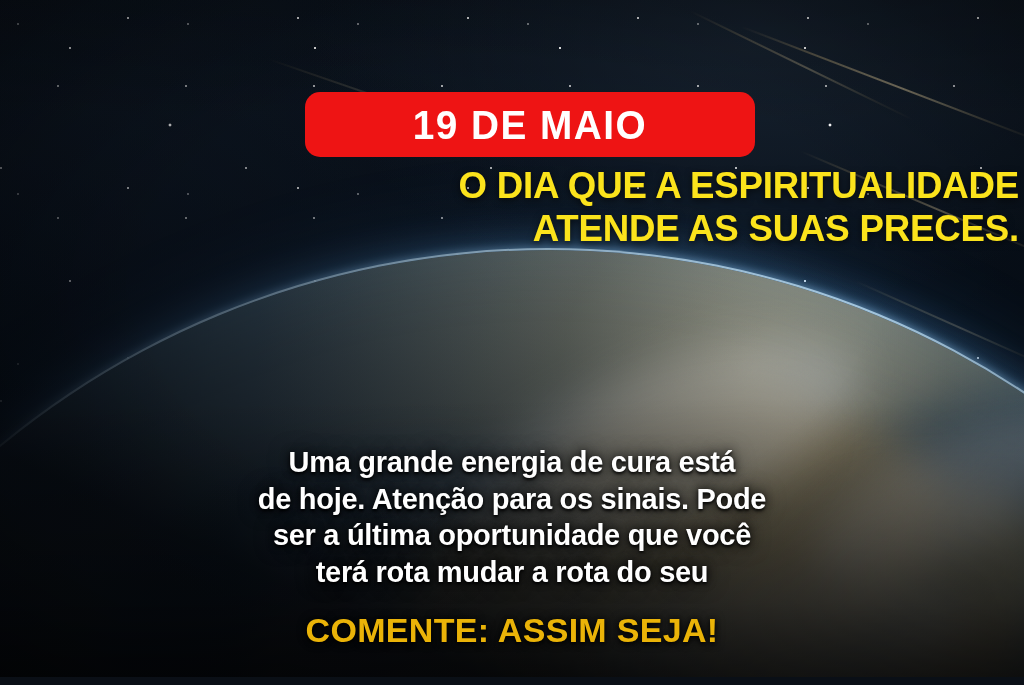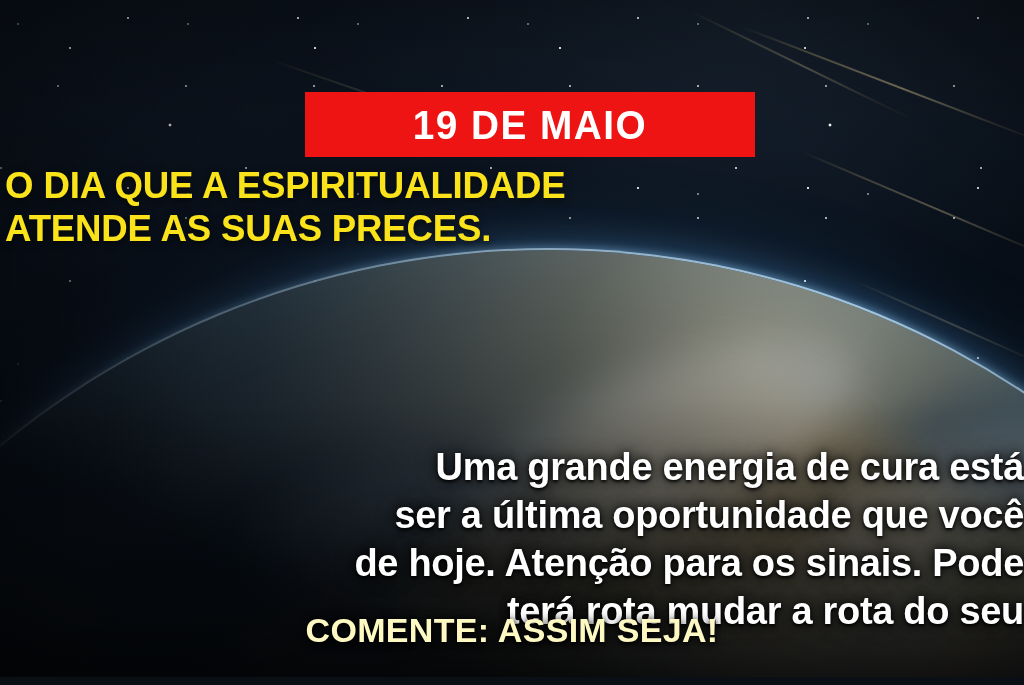--- a/index.html
+++ b/index.html
@@ -199,68 +199,69 @@
   .date-banner {
     position: absolute;
     left: 305px;
     top: 92px;
     width: 450px;
     height: 65px;
     background: #ee1414;
     display: flex;
     align-items: center;
     justify-content: center;
+    border-radius: 15px;
   }
   .date-banner .label {
     color: #ffffff;
     font-size: 40px;
     font-weight: 700;
     letter-spacing: 1.5px;
     line-height: 1;
     transform: scaleX(.97);
     white-space: nowrap;
   }
 
   .headline {
     position: absolute;
     left: 0; right: 0;
     top: 164px;
-    text-align: left;
+    text-align: right;
     color: #fbe31c;
     font-size: 37px;
     font-weight: 700;
     line-height: 1.17;
     letter-spacing: -0.2px;
     text-shadow: 0 2px 7px rgba(0,0,0,.62);
   }
   .headline .ln { display: block; transform: scaleX(.99); white-space: nowrap; }
 
   .body-copy {
     position: absolute;
     left: 0; right: 0;
     top: 444px;
-    text-align: right;
+    text-align: center;
     color: #ffffff;
-    font-size: 38px;
+    font-size: 29px;
     font-weight: 700;
     line-height: 1.26;
     letter-spacing: -0.3px;
     text-shadow:
       0 0 9px rgba(0,0,0,.85),
       0 0 20px rgba(0,0,0,.70),
       0 2px 3px rgba(0,0,0,.80);
   }
   .body-copy .ln { display: block; white-space: nowrap; }
 
   .cta {
     position: absolute;
     left: 0; right: 0;
     top: 612px;
     text-align: center;
-    color: #fef9c3;
+    color: #eab308;
     font-size: 34px;
     font-weight: 700;
     letter-spacing: .3px;
     line-height: 1.1;
     text-shadow:
       0 0 10px rgba(0,0,0,.88),
       0 2px 5px rgba(0,0,0,.80);
     white-space: nowrap;
   }
 </style>
@@ -309,21 +310,21 @@
       <span class="label">19 DE MAIO</span>
     </div>
 
     <div class="headline">
       <span class="ln">O DIA QUE A ESPIRITUALIDADE</span>
       <span class="ln">ATENDE AS SUAS PRECES.</span>
     </div>
 
     <div class="body-copy">
       <span class="ln">Uma grande energia de cura está</span>
+      <span class="ln">de hoje. Atenção para os sinais. Pode</span>
       <span class="ln">ser a última oportunidade que você</span>
-      <span class="ln">de hoje. Atenção para os sinais. Pode</span>
       <span class="ln">terá rota mudar a rota do seu</span>
     </div>
 
     <div class="cta">COMENTE: ASSIM SEJA!</div>
 
   </div>
 </div>
 
 </body></html>

